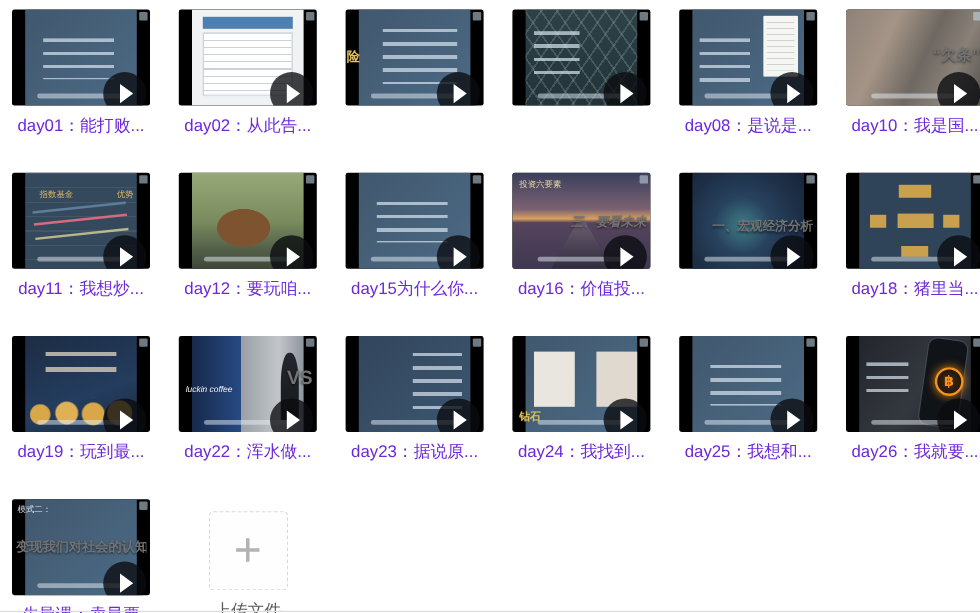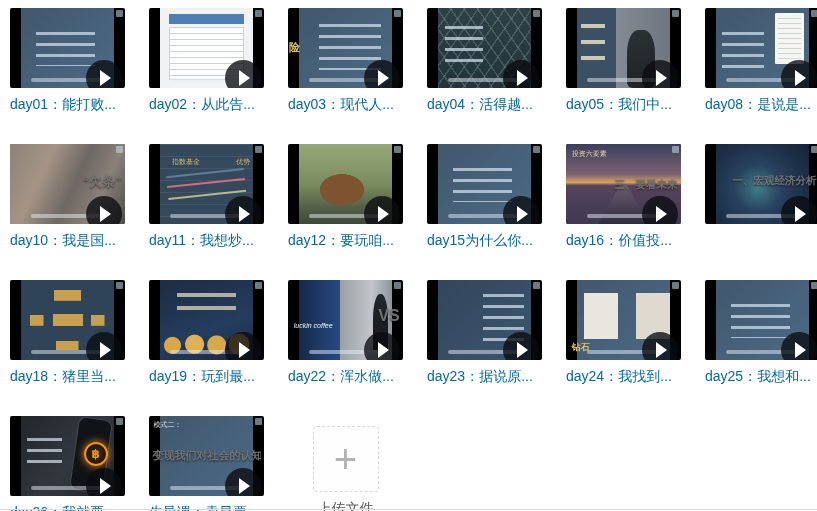--- a/index.html
+++ b/index.html
@@ -4,21 +4,21 @@
 <style>
   html,body{margin:0;padding:0;width:817px;height:511px;overflow:hidden;background:#fff;
     font-family:"Liberation Sans","DejaVu Sans",sans-serif;}
   .grid{display:grid;grid-template-columns:repeat(6,115px);column-gap:24px;row-gap:31px;
     padding:8px 0 0 10px;width:817px;box-sizing:border-box;}
   .cell{width:115px;height:105px;}
   
   .thumb{position:relative;width:115px;height:80px;background:#000;border-radius:2px;overflow:hidden;cursor:pointer;}
   .canvas{position:absolute;inset:0;background:linear-gradient(135deg,#41586e,#4c6a85);}
   .has-bars .canvas{left:11px;right:11px;}
-  .caption{margin-top:7px;font-size:14px;line-height:18px;color:#0369a1;
+  .caption{margin-top:7px;font-size:14px;line-height:18px;color:#6d28d9;text-align:center;
     white-space:nowrap;overflow:hidden;}
   .play{position:absolute;right:3px;bottom:-8px;width:36px;height:36px;border-radius:50%;
     background:rgba(10,12,16,.78);z-index:6;}
   .play i{position:absolute;left:14px;top:10px;width:0;height:0;border-left:11px solid #fff;
     border-top:8px solid transparent;border-bottom:8px solid transparent;}
   .wm{position:absolute;top:2px;right:2px;width:7px;height:7px;background:rgba(200,220,235,.55);
     border-radius:1px;z-index:5;}
   .sub{position:absolute;left:18%;right:18%;bottom:7%;height:4px;background:rgba(230,238,246,.5);
     border-radius:2px;z-index:2;}
   .big-title{position:absolute;left:3%;right:3%;top:38%;z-index:3;text-align:right;color:#737373;
@@ -62,24 +62,24 @@
     background:#d66a7e;transform:rotate(-6deg);
     box-shadow:0 12px 0 rgba(220,210,150,.8),0 -10px 0 rgba(120,160,200,.6);}
   .scene-chart .l1{left:20%;top:16%;color:#d9b96c;}
   .scene-chart .l2{right:12%;top:16%;color:#d9b96c;}
   .scene-horse .canvas{background:linear-gradient(180deg,#97a877 0%,#7a8c5f 50%,#55624a 78%,#3e4738 100%);}
   .scene-horse .canvas::after{content:"";position:absolute;left:16%;top:32%;width:60%;height:46%;
     background:radial-gradient(ellipse at 50% 55%,#7e5430 55%,rgba(0,0,0,0) 57%);}
   .scene-road .canvas{background:linear-gradient(180deg,#3a3f5c 0%,#7c6272 38%,#d8a25e 48%,#55445c 52%,#3f3852 100%);}
   .scene-road .canvas::after{content:"";position:absolute;left:28%;right:28%;top:50%;bottom:0;
     background:linear-gradient(#6b5f70,#2f2b3e);clip-path:polygon(44% 0,56% 0,100% 100%,0 100%);}
-  .scene-road .big-title{font-size:10.5px;top:42%;}
+  .scene-road .big-title{font-size:10.5px;top:42%;font-style:italic;}
   .scene-road .l1{left:5%;top:6%;}
   .scene-galaxy .canvas{background:radial-gradient(circle at 45% 55%,#3f7d86 0%,#28425e 35%,#1d2f47 70%,#16243a 100%);}
-  .scene-galaxy .big-title{font-size:10.5px;}
+  .scene-galaxy .big-title{font-size:10.5px;margin-top:8px;}
   .scene-flow .canvas{background:#2f4459;}
   .scene-flow .canvas::before{display:block;inset:12% 10%;background:
     linear-gradient(#c9a04e,#c9a04e) 50% 0/36% 18% no-repeat,
     linear-gradient(#c9a04e,#c9a04e) 50% 50%/40% 20% no-repeat,
     linear-gradient(#c9a04e,#c9a04e) 50% 100%/30% 16% no-repeat,
     linear-gradient(#c9a04e,#c9a04e) 0 50%/18% 18% no-repeat,
     linear-gradient(#c9a04e,#c9a04e) 100% 50%/18% 18% no-repeat;}
   .scene-chess .canvas{background:linear-gradient(160deg,#1c2c44,#243d5e 60%,#1a2940);}
   .scene-chess .canvas::before{display:block;left:18%;right:18%;top:16%;height:26%;
     background:repeating-linear-gradient(to bottom,rgba(225,215,190,.75) 0 4px,transparent 4px 13px);}
@@ -146,45 +146,31 @@
     <div class="thumb scene-risk has-bars">
       <div class="canvas"></div>
       <span class="wm"></span>
       <span class="lbl l1">险</span>
 
       <div class="sub"></div>
       <div class="play">
           <i></i>
         </div>
     </div>
-    <div class="caption">day03：现代人...</div>
   </div>
     <div class="cell">
     <div class="thumb scene-fence has-bars">
       <div class="canvas"></div>
       <span class="wm"></span>
 
       <div class="sub"></div>
       <div class="play">
           <i></i>
         </div>
     </div>
-    <div class="caption">day04：活得越...</div>
-  </div>
-    <div class="cell">
-    <div class="thumb scene-man has-bars">
-      <div class="canvas"></div>
-      <span class="wm"></span>
-
-      <div class="sub"></div>
-      <div class="play">
-          <i></i>
-        </div>
-    </div>
-    <div class="caption">day05：我们中...</div>
   </div>
     <div class="cell">
     <div class="thumb scene-doc has-bars">
       <div class="canvas"></div>
       <span class="wm"></span>
 
       <div class="sub"></div>
       <div class="play">
           <i></i>
         </div>

